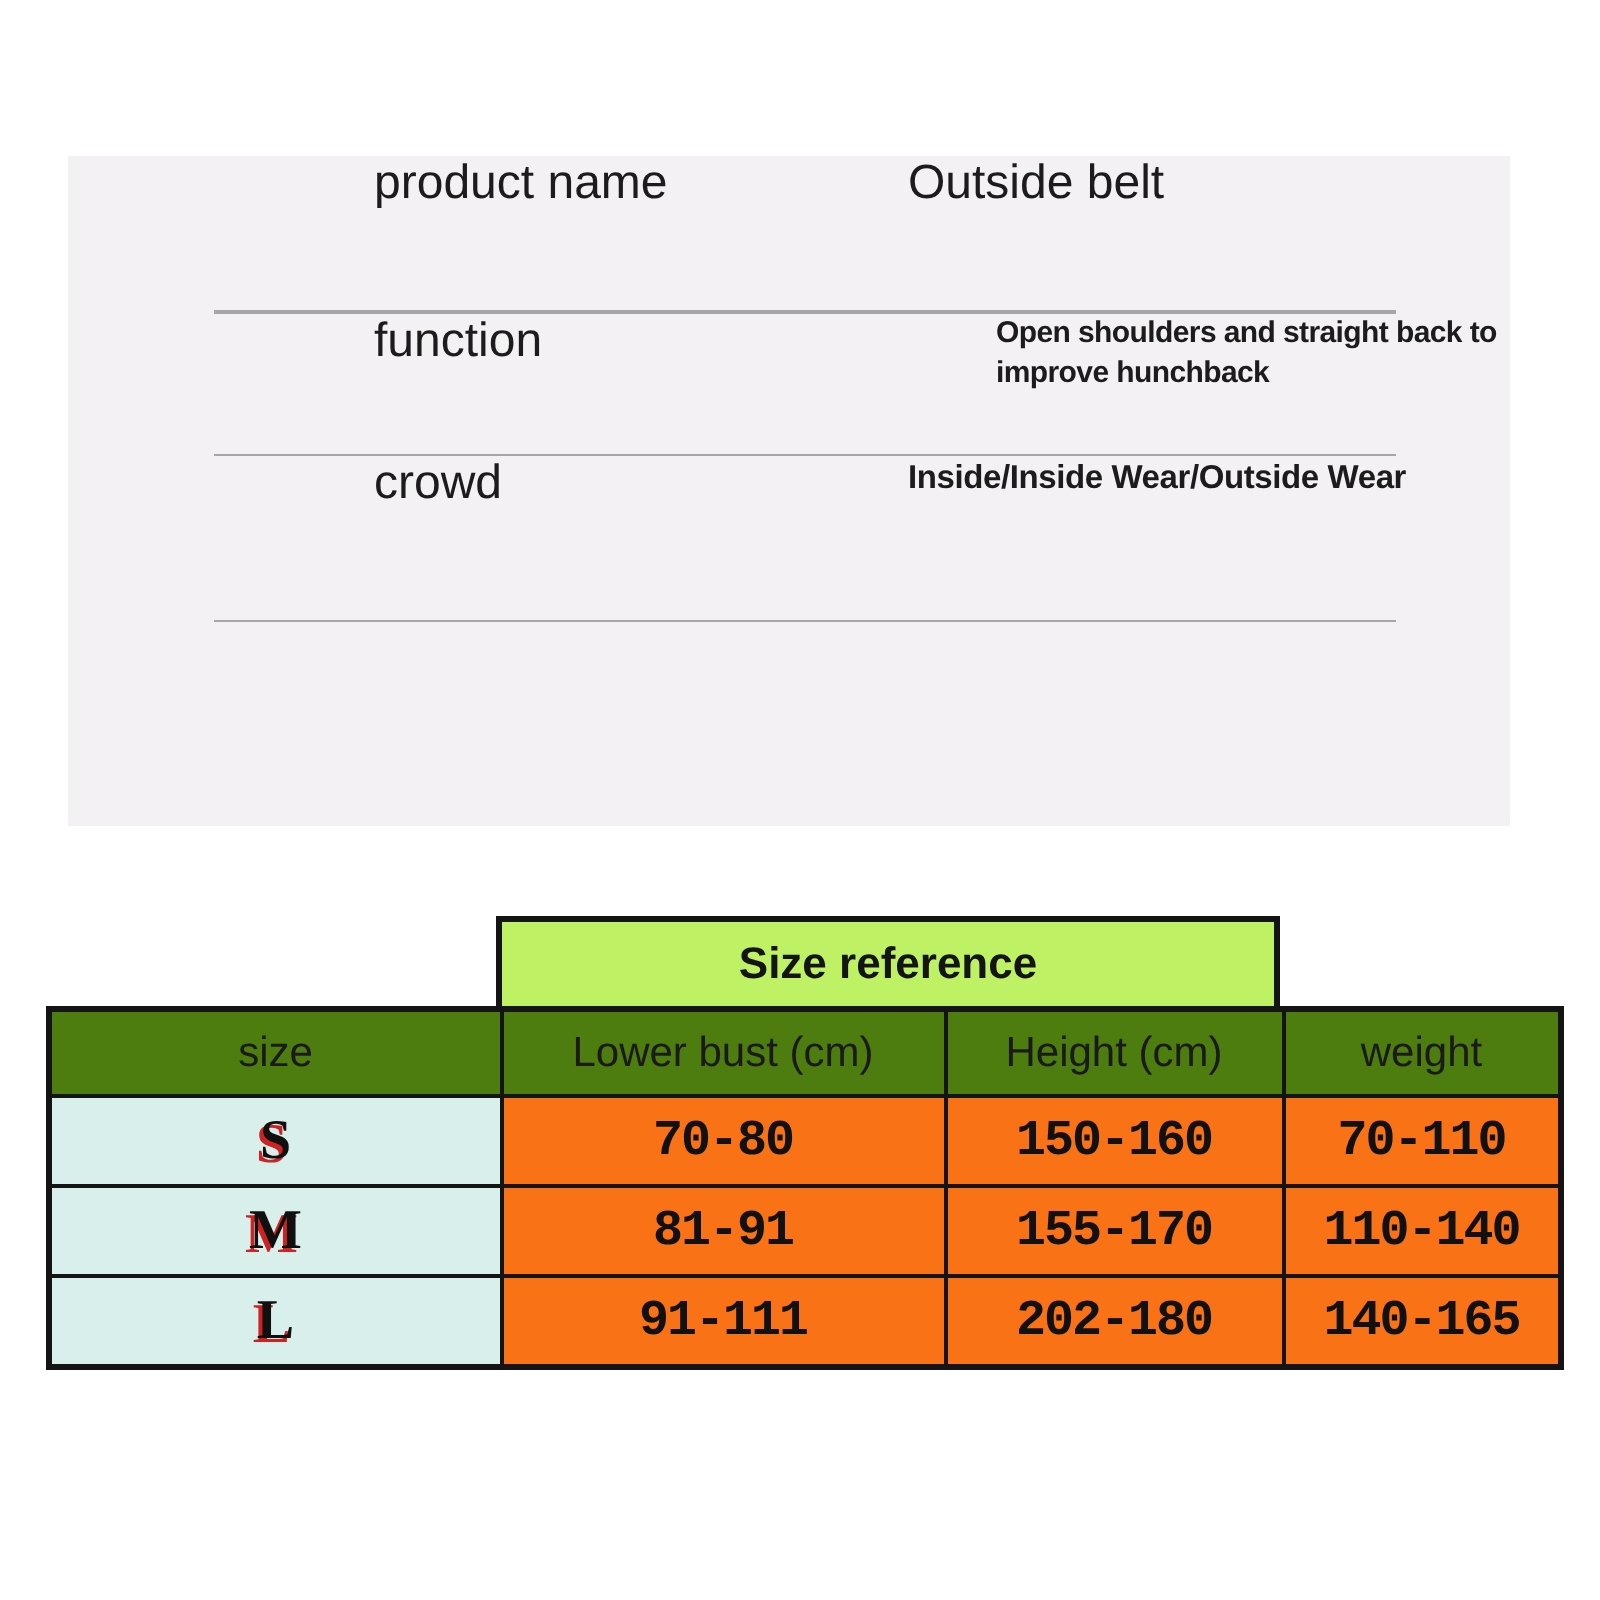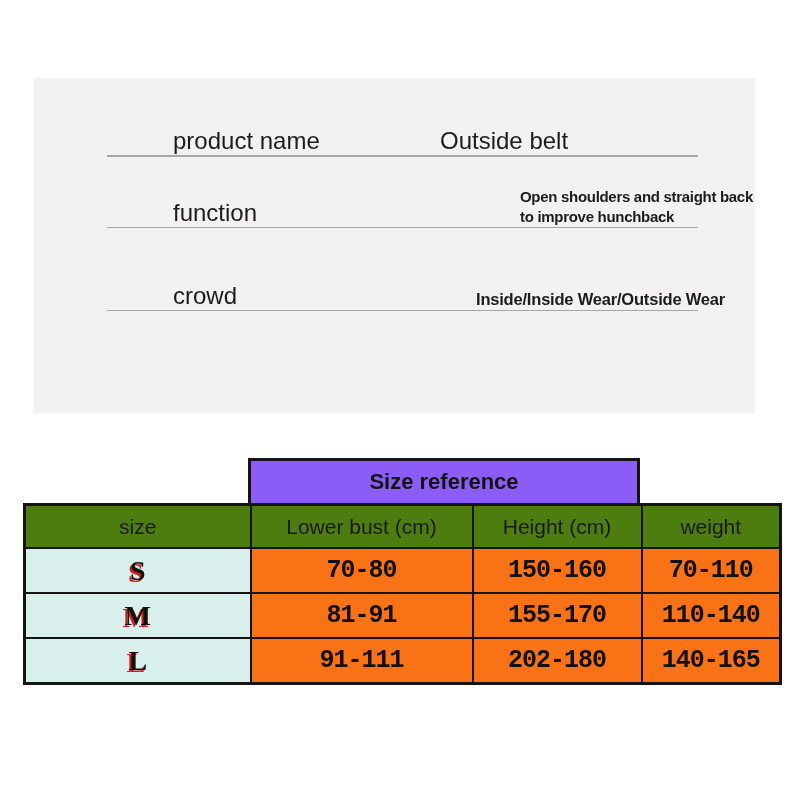--- a/index.html
+++ b/index.html
@@ -6,38 +6,38 @@
   body{
     width:800px;height:800px;background:#ffffff;position:relative;
     font-family:"Liberation Sans", sans-serif;color:#1c1c1c;
     -webkit-font-smoothing:antialiased;
   }
   
   .product-panel{
     position:absolute;left:34px;top:78px;width:721px;height:335px;
     background:#f3f1f4;
   }
-  .p-row{display:flex;align-items:flex-end;}
+  .p-row{display:flex;align-items:flex-start;padding-left:14px;}
   .p-row .label{
     margin-left:139px;width:267px;flex:0 0 auto;
     font-size:24px;color:#1c1c1c;
   }
   .p-row .value{width:315px;font-size:24px;color:#1c1c1c;}
-  .p-row.small .value{font-size:15px;font-weight:600;line-height:1.35;letter-spacing:-0.3px;margin-left:36px;}
+  .p-row.small .value{font-size:15px;font-weight:600;line-height:1.35;letter-spacing:-0.3px;}
   .p-row.small.crowd .value{font-size:16.5px;letter-spacing:-0.2px;}
   .row-1{height:77px;}
   .row-2{height:61px;}
   .row-3{height:70px;gap:44px;}
   .row-4{height:82px;}
   .divider{height:1px;background:#a6a6a6;margin-left:73px;width:591px;}
   
   .size-section{position:absolute;left:23px;top:458px;width:756px;height:220px;}
   .size-ref-cell{
     position:absolute;left:225px;top:0;width:392px;height:48px;
-    background:#8b5cf6;border:3px solid #141414;box-sizing:border-box;
+    background:#bef264;border:3px solid #141414;box-sizing:border-box;
     display:flex;align-items:center;justify-content:center;
     font-size:22px;font-weight:600;color:#141414;z-index:2;
   }
   table.size-table{
     position:absolute;top:45px;left:0;width:756px;
     border-collapse:collapse;table-layout:fixed;
     border:3px solid #141414;z-index:1;
   }
   .size-table td{
     border:2px solid #141414;text-align:center;vertical-align:middle;

